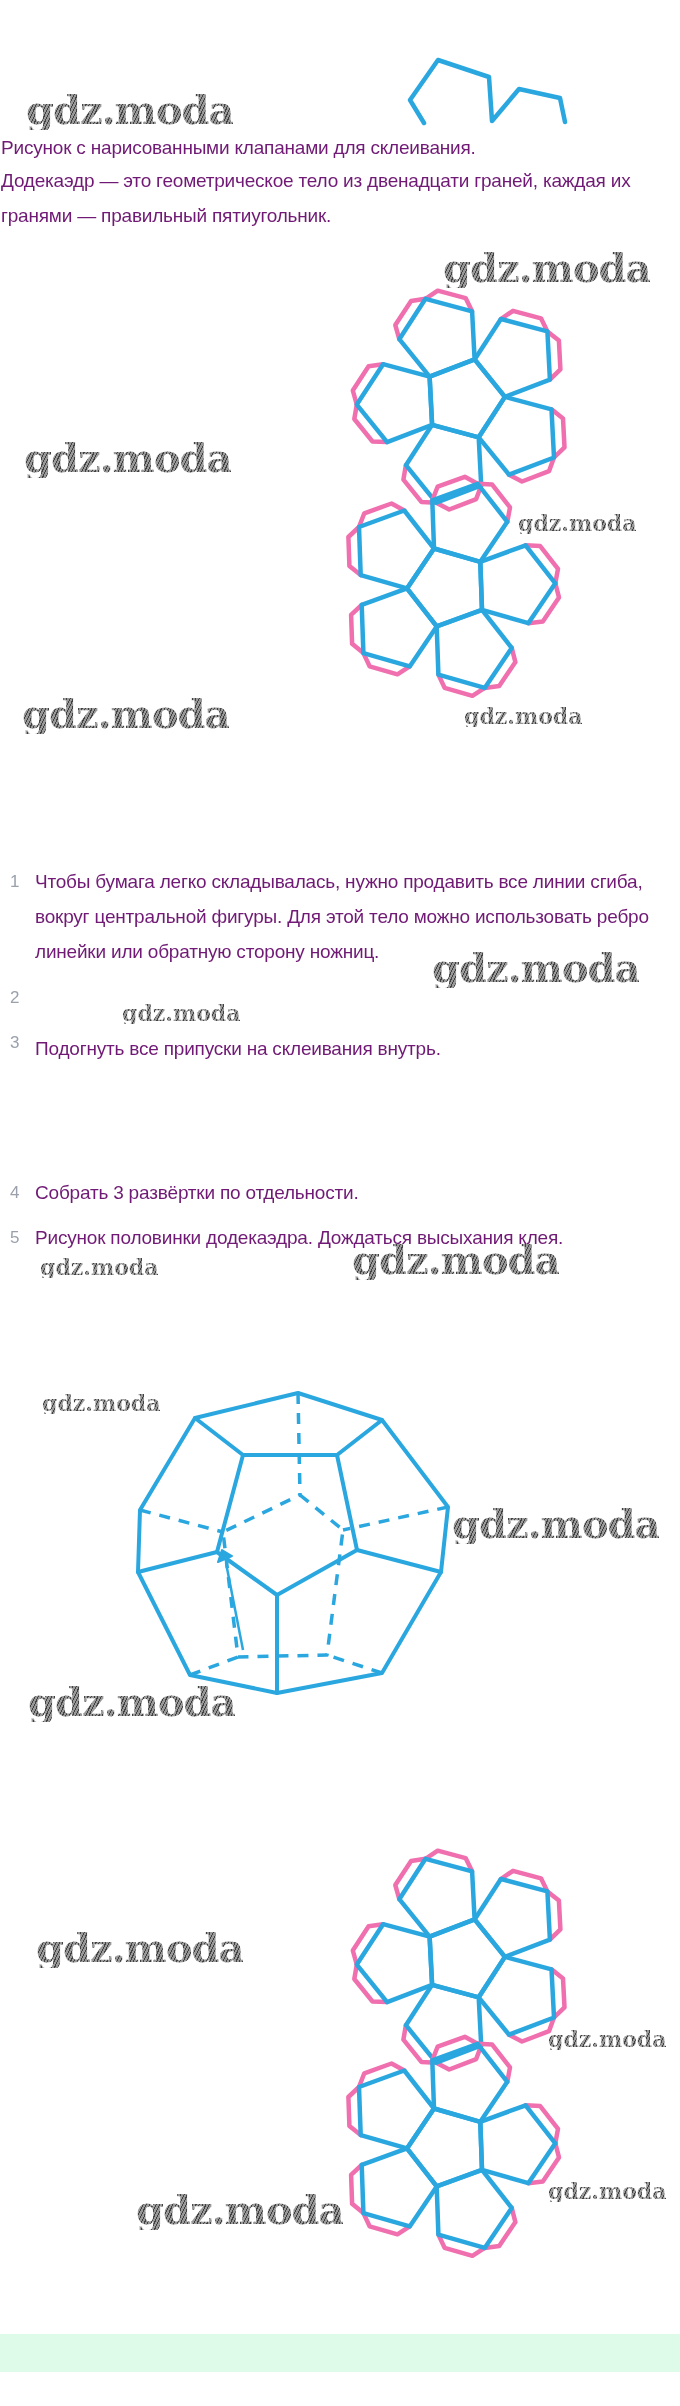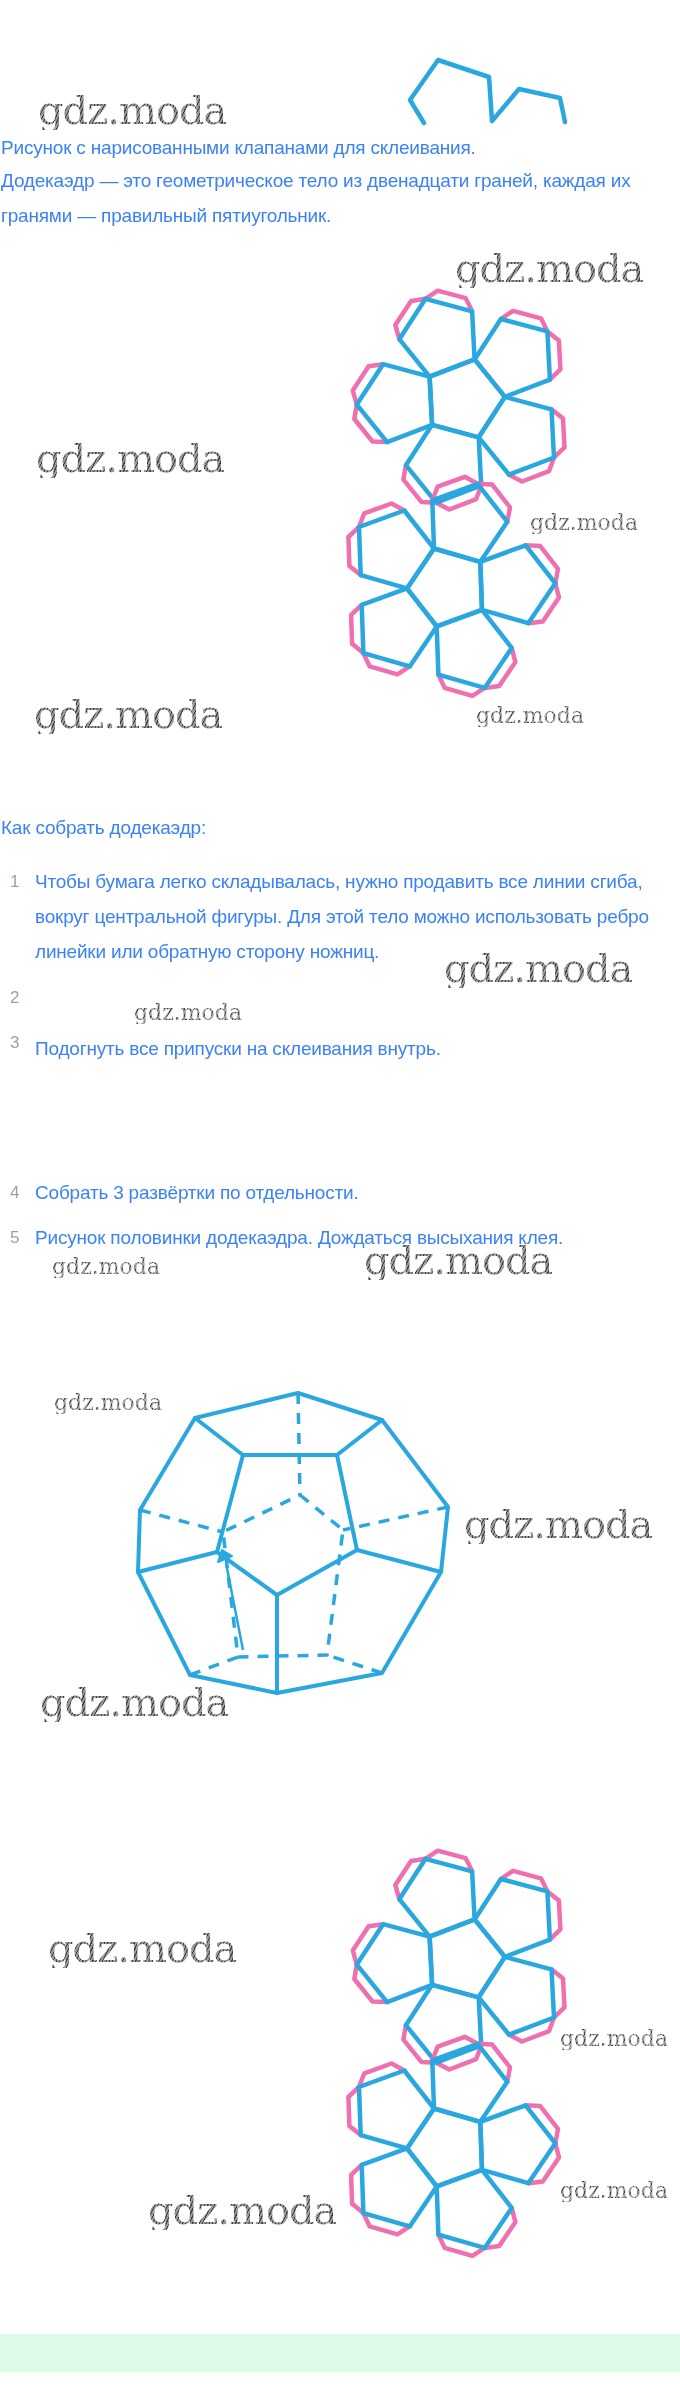--- a/index.html
+++ b/index.html
@@ -1,23 +1,23 @@
 <!DOCTYPE html>
 <html><head>
 <meta charset="utf-8">
 <style>
   html,body{margin:0;padding:0;background:#fff;}
   .page{position:relative;width:680px;height:2406px;background:#ffffff;overflow:hidden;
         font-family:"Liberation Sans","DejaVu Sans",sans-serif;}
-  .txt{position:absolute;font-size:19px;line-height:35px;color:#3b82f6;
+  .txt{position:absolute;font-size:19px;line-height:35px;color:#701a75;
        letter-spacing:-0.2px;white-space:pre;}
   .heading{font-size:19px;}
   .step-num{position:absolute;font-size:17px;line-height:35px;color:#9aa1ac;}
-  .wm{position:absolute;font-family:"DejaVu Serif","Liberation Serif",serif;font-weight:400;
-      color:#6a6a6a;line-height:1;white-space:nowrap;margin-left:12px;}
+  .wm{position:absolute;font-family:"DejaVu Serif","Liberation Serif",serif;font-weight:700;
+      color:#6a6a6a;line-height:1;white-space:nowrap;}
   .wm-big{font-size:40px;letter-spacing:-1px;}
   .wm-small{font-size:22px;}
   @supports ((-webkit-background-clip:text) or (background-clip:text)){
     .wm{background:repeating-linear-gradient(115deg,#414141 0 1px,#999 1px 3px);
         -webkit-background-clip:text;background-clip:text;
         color:transparent;-webkit-text-fill-color:transparent;}
   }
   .fig{position:absolute;}
   .footer-bar{position:absolute;left:0;width:680px;}
 </style>
@@ -80,21 +80,20 @@
       <polyline points="40.7,300.1 29.4,290.9 28.4,262.0 39.0,252.0" fill="none" stroke="#F06FAE" stroke-width="4.5" stroke-linejoin="round" stroke-linecap="round"></polyline>
       <polyline points="39.0,252.0 44.3,238.3 71.5,228.5 84.3,235.5" fill="none" stroke="#F06FAE" stroke-width="4.5" stroke-linejoin="round" stroke-linecap="round"></polyline>
       <polygon points="160.3,286.8 114.0,273.5 112.3,225.3 157.6,208.8 187.3,246.8" fill="none" stroke="#2BA7E0" stroke-width="4.5" stroke-linejoin="round"></polygon>
       <polygon points="208.3,348.2 162.0,334.9 160.3,286.8 205.6,270.3 235.3,308.3" fill="none" stroke="#2BA7E0" stroke-width="4.5" stroke-linejoin="round"></polygon>
       <polygon points="164.7,412.9 118.4,399.6 116.7,351.4 162.0,334.9 191.7,372.9" fill="none" stroke="#2BA7E0" stroke-width="4.5" stroke-linejoin="round"></polygon>
       <polygon points="89.7,391.4 43.4,378.1 41.7,329.9 87.0,313.4 116.7,351.4" fill="none" stroke="#2BA7E0" stroke-width="4.5" stroke-linejoin="round"></polygon>
       <polygon points="87.0,313.4 40.7,300.1 39.0,252.0 84.3,235.5 114.0,273.5" fill="none" stroke="#2BA7E0" stroke-width="4.5" stroke-linejoin="round"></polygon>
       <polygon points="114.0,273.5 160.3,286.8 162.0,334.9 116.7,351.4 87.0,313.4" fill="none" stroke="#2BA7E0" stroke-width="4.5" stroke-linejoin="round"></polygon>
     </svg>
 
-  <div class="txt heading" style="left:1px;top:810px">Как собрать додекаэдр:</div>
 
   <span class="step-num" style="left:10px;top:864px">1</span>
   <div class="txt" style="left:35px;top:864px">Чтобы бумага легко складывалась, нужно продавить все линии сгиба,
 вокруг центральной фигуры. Для этой тело можно использовать ребро
 линейки или обратную сторону ножниц.</div>
 
   <span class="step-num" style="left:10px;top:980px">2</span>
   <div class="txt" style="left:35px;top:1031px">Подогнуть все припуски на склеивания внутрь.</div>
 
   <span class="step-num" style="left:10px;top:1025px">3</span>

